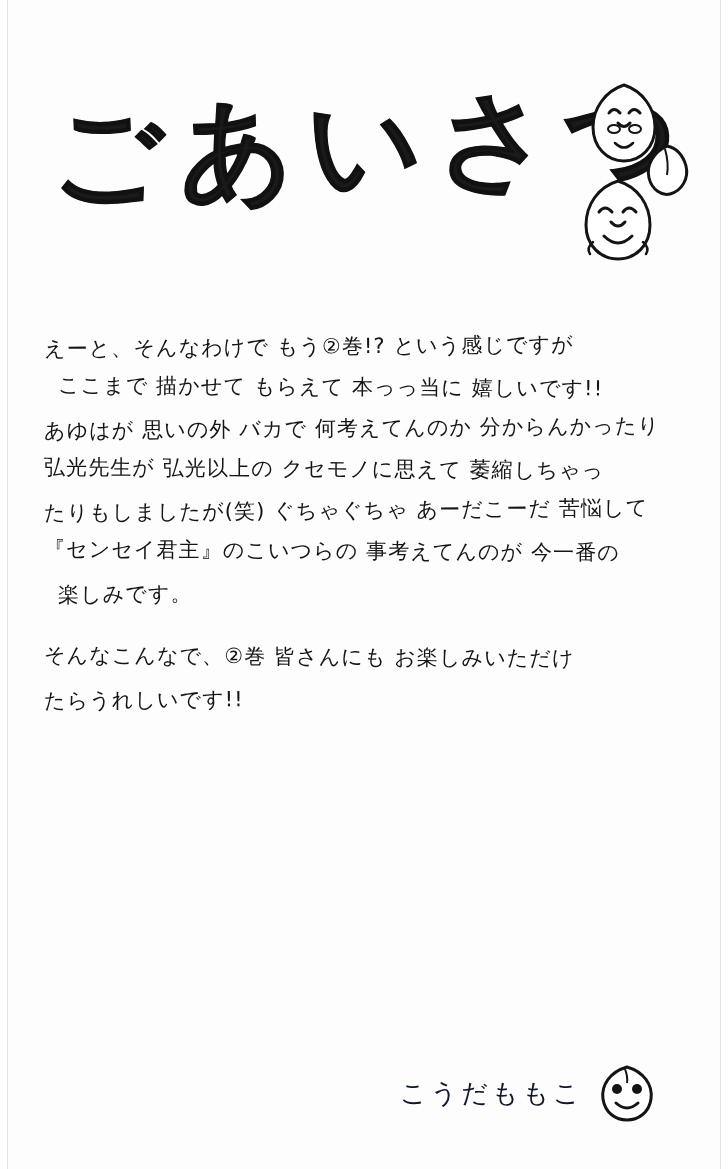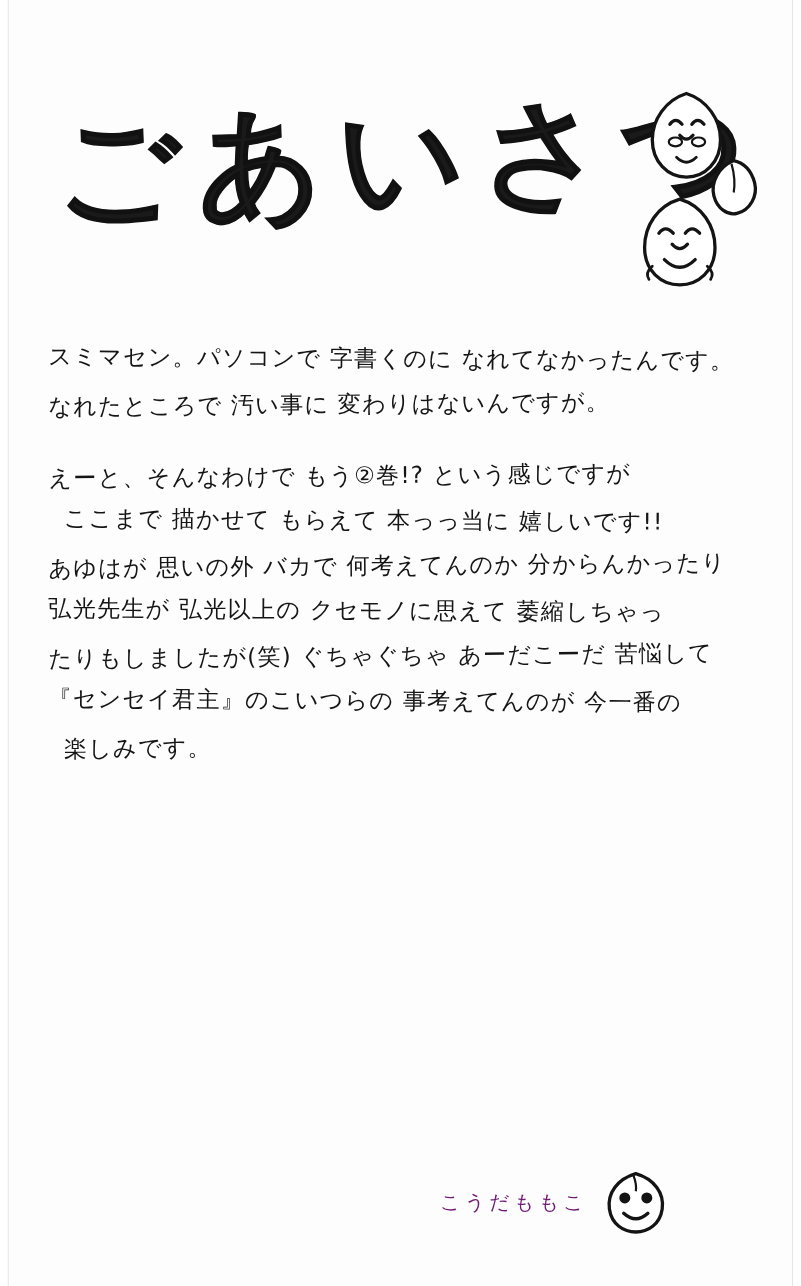--- a/index.html
+++ b/index.html
@@ -98,23 +98,23 @@
   
   .signature {
     position: absolute;
     left: 400px;
     top: 1063px;
     display: flex;
     align-items: center;
     gap: 12px;
   }
   .signature-name {
-    font-size: 18px;
+    font-size: 26px;
     letter-spacing: 4px;
-    color: #701a75;
+    color: #0f172a;
   }
   .sign-stamp svg { display: block; }
 </style>
 </head>
 <body>
 
 <div class="page">
   <div class="page-edge-left"></div>
   <div class="page-edge-right"></div>
 
@@ -152,39 +152,39 @@
       </svg>
     </div>
   </div>
 
   <div class="body-text">
 
 
 
     <div class="gap-sm"></div>
 
-    <div class="para">
-      <div class="line tilt-b">スミマセン。パソコンで 字書くのに なれてなかったんです。</div>
-      <div class="line tilt-a">なれたところで 汚い事に 変わりはないんですが。</div>
-    </div>
 
     <div class="gap-md"></div>
 
     <div class="para">
       <div class="line tilt-a">えーと、そんなわけで もう②巻!? という感じですが</div>
       <div class="line tilt-b indent">ここまで 描かせて もらえて 本っっ当に 嬉しいです!!</div>
       <div class="line tilt-a">あゆはが 思いの外 バカで 何考えてんのか 分からんかったり</div>
       <div class="line tilt-b">弘光先生が 弘光以上の クセモノに思えて 萎縮しちゃっ</div>
       <div class="line tilt-a">たりもしましたが(笑) ぐちゃぐちゃ あーだこーだ 苦悩して</div>
       <div class="line tilt-b">『センセイ君主』のこいつらの 事考えてんのが 今一番の</div>
       <div class="line tilt-a indent">楽しみです。</div>
     </div>
 
     <div class="gap-md"></div>
 
+    <div class="para">
+      <div class="line tilt-b">そんなこんなで、②巻 皆さんにも お楽しみいただけ</div>
+      <div class="line tilt-a">たらうれしいです!!</div>
+    </div>
   </div>
 
   <div class="signature">
     <div class="signature-name">こうだももこ</div>
     <div class="sign-stamp">
       <svg width="62" height="60" viewBox="0 0 62 60">
         <path d="M31 4 C14 9 5 22 7 36 C9 50 20 57 31 57 C42 57 53 50 55 36 C57 22 48 9 31 4 Z" fill="#ffffff" stroke="#141414" stroke-width="3"></path>
         <circle cx="21" cy="26" r="5" fill="#141414"></circle>
         <circle cx="41" cy="26" r="5" fill="#141414"></circle>
         <path d="M20 40 q11 10 22 0" fill="none" stroke="#141414" stroke-width="3" stroke-linecap="round"></path>

